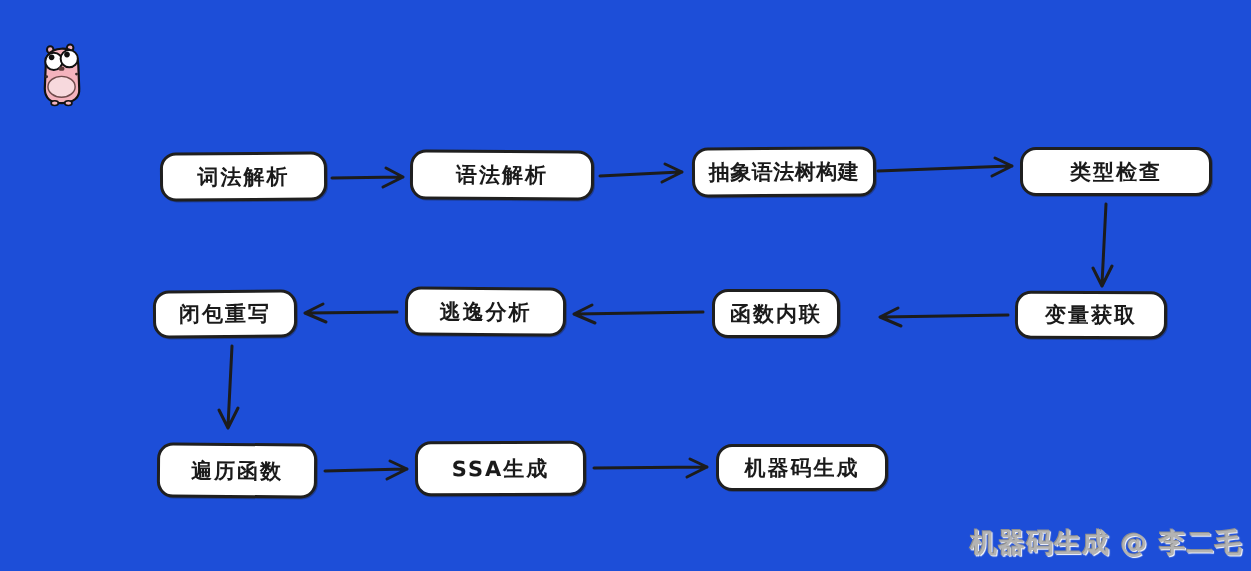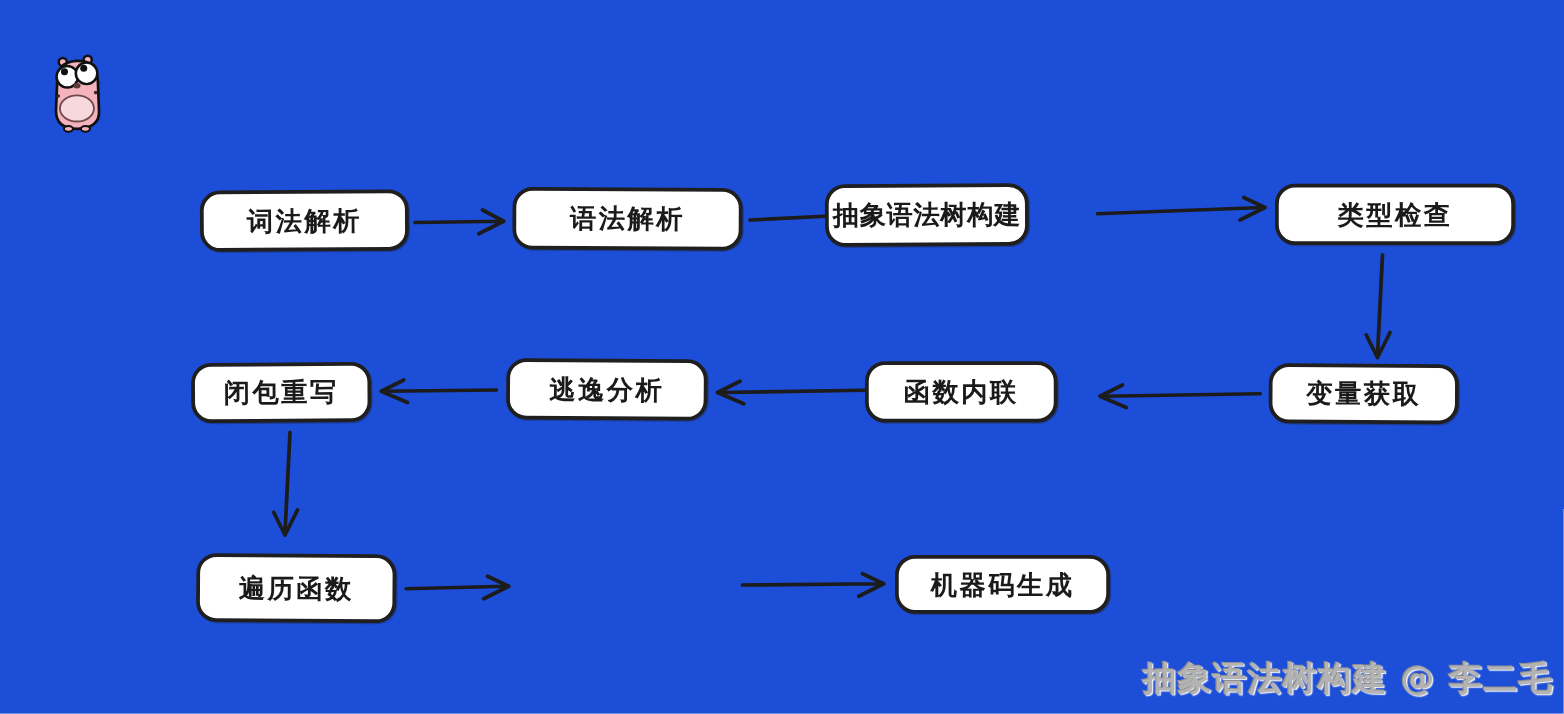--- a/index.html
+++ b/index.html
@@ -22,24 +22,24 @@
     align-items: center;
     justify-content: center;
     font-size: 21px;
     font-weight: 700;
     letter-spacing: 2px;
     color: #1a1a1a;
     box-shadow: 1px 1px 0 rgba(30,30,30,.35);
   }
   .n0  { left: 160px;  top: 152px; width: 167px; height: 49px; transform: rotate(-0.4deg); }
   .n1  { left: 410px;  top: 150px; width: 184px; height: 50px; transform: rotate(0.3deg); }
-  .n2  { left: 660px;  top: 147px; width: 163px; height: 50px; transform: rotate(-0.3deg); letter-spacing: 0.5px; }
+  .n2  { left: 692px;  top: 147px; width: 184px; height: 50px; transform: rotate(-0.3deg); letter-spacing: 0.5px; }
   .n3  { left: 1020px; top: 147px; width: 192px; height: 49px; }
   .n4  { left: 1015px; top: 291px; width: 152px; height: 48px; transform: rotate(0.3deg); }
-  .n5  { left: 692px;  top: 289px; width: 154px; height: 49px; }
+  .n5  { left: 712px;  top: 289px; width: 128px; height: 49px; }
   .n6  { left: 405px;  top: 287px; width: 161px; height: 49px; transform: rotate(0.4deg); }
   .n7  { left: 153px;  top: 290px; width: 144px; height: 48px; transform: rotate(-0.4deg); }
   .n8  { left: 157px;  top: 443px; width: 160px; height: 55px; transform: rotate(0.4deg); }
   .n9  { left: 415px;  top: 441px; width: 171px; height: 55px; transform: rotate(-0.3deg); }
   .n10 { left: 716px;  top: 444px; width: 172px; height: 47px; }
   
   .arrows {
     position: absolute;
     left: 0; top: 0;
     width: 1251px; height: 571px;
@@ -115,17 +115,18 @@
 
   <div class="node n0">词法解析</div>
   <div class="node n1">语法解析</div>
   <div class="node n2">抽象语法树构建</div>
   <div class="node n3">类型检查</div>
   <div class="node n4">变量获取</div>
   <div class="node n5">函数内联</div>
   <div class="node n6">逃逸分析</div>
   <div class="node n7">闭包重写</div>
   <div class="node n8">遍历函数</div>
+  <div class="node n9">SSA生成</div>
   <div class="node n10">机器码生成</div>
 
-  <div class="watermark">抽象语法树构建 @ 李二毛</div>
+  <div class="watermark">机器码生成 @ 李二毛</div>
 
 </div>
 
 </body></html>

